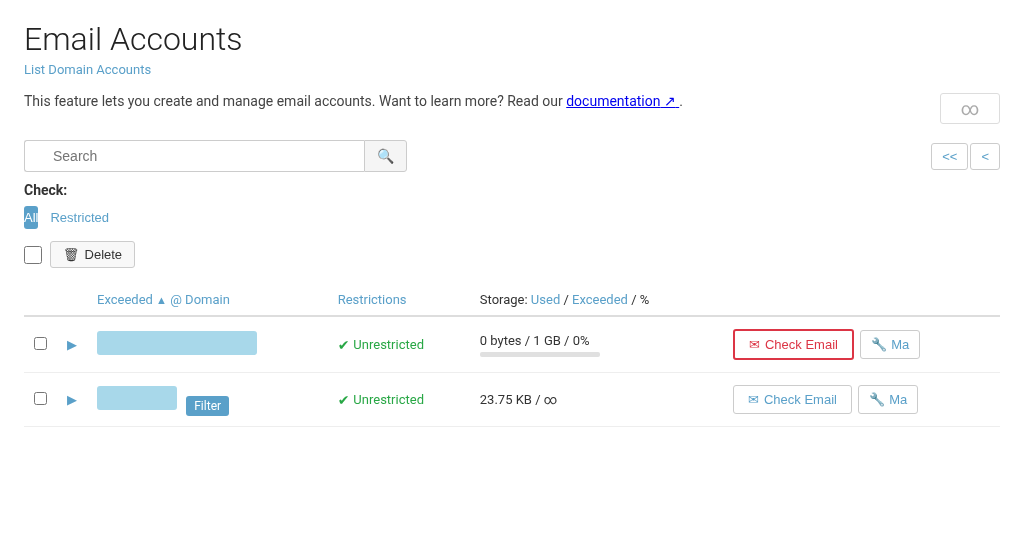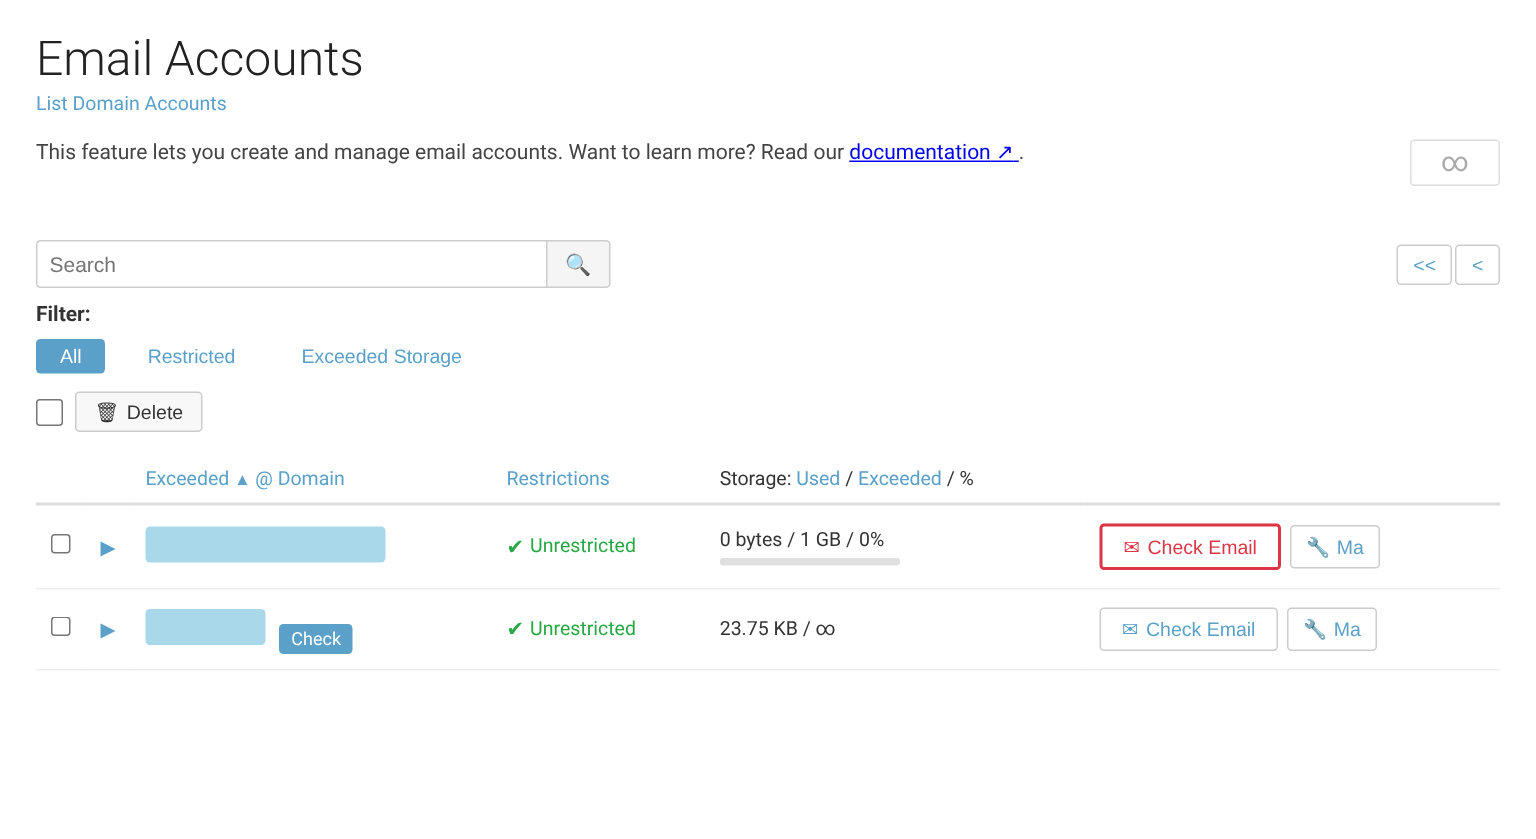--- a/index.html
+++ b/index.html
@@ -21,21 +21,21 @@
 
     .breadcrumb {
       font-size: 13px;
       color: #5aa0c9;
       margin-bottom: 16px;
     }
 
     .description {
       font-size: 14px;
       color: #444;
-      margin-bottom: 36px;
+      margin-bottom: 16px;
       display: flex;
       align-items: flex-start;
       justify-content: space-between;
     }
 
     .infinity-box {
       border: 1px solid #ddd;
       padding: 4px 12px;
       font-size: 18px;
       color: #aaa;
@@ -53,21 +53,21 @@
 
     .search-left {
       display: flex;
       align-items: center;
       gap: 0;
     }
 
     .search-input {
       border: 1px solid #ccc;
       border-right: none;
-      padding: 7px 8px;
+      padding: 7px 28px;
       width: 340px;
       font-size: 14px;
       border-radius: 3px 0 0 3px;
       outline: none;
       color: #666;
     }
 
     .search-btn {
       border: 1px solid #ccc;
       background: #f5f5f5;
@@ -101,21 +101,21 @@
     }
 
     .filter-row {
       display: flex;
       align-items: center;
       gap: 12px;
       margin-bottom: 12px;
     }
 
     .filter-btn {
-      padding: 4px 16px;
+      padding: 4px 0;
       border-radius: 3px;
       border: none;
       cursor: pointer;
       font-size: 13px;
       background: none;
       color: #5aa0c9;
     }
 
     .filter-btn.active {
       background: #5aa0c9;
@@ -320,25 +320,24 @@
     <button class="search-btn">
       <span>🔍</span>
     </button>
   </div>
   <div class="pagination-btns">
     <button class="pag-btn">&lt;&lt;</button>
     <button class="pag-btn">&lt;</button>
   </div>
 </div>
 
-<div class="filter-label">Filter:</div>
+<div class="filter-label">Check:</div>
 <div class="filter-row">
   <button class="filter-btn active">All</button>
   <button class="filter-btn">Restricted</button>
-  <button class="filter-btn">Exceeded Storage</button>
 </div>
 
 <div class="toolbar-row">
   <input type="checkbox" class="checkbox-master" style="">
   <button class="delete-btn">
     <span>🗑</span>
     <span>Delete</span>
   </button>
 </div>
 
@@ -405,21 +404,21 @@
 
     <tr class="table-row">
       <td class="td">
         <input type="checkbox" style="">
       </td>
       <td class="td">
         <span class="expand-arrow">▶</span>
       </td>
       <td class="td">
         <span class="account-bar-short"></span>
-        <span class="system-badge">Check</span>
+        <span class="system-badge">Filter</span>
       </td>
       <td class="td">
         <div class="restriction-cell">
           <span class="checkmark">✔</span>
           <span>Unrestricted</span>
         </div>
       </td>
       <td class="td storage-cell">
         <div>23.75 KB / ∞</div>
       </td>

